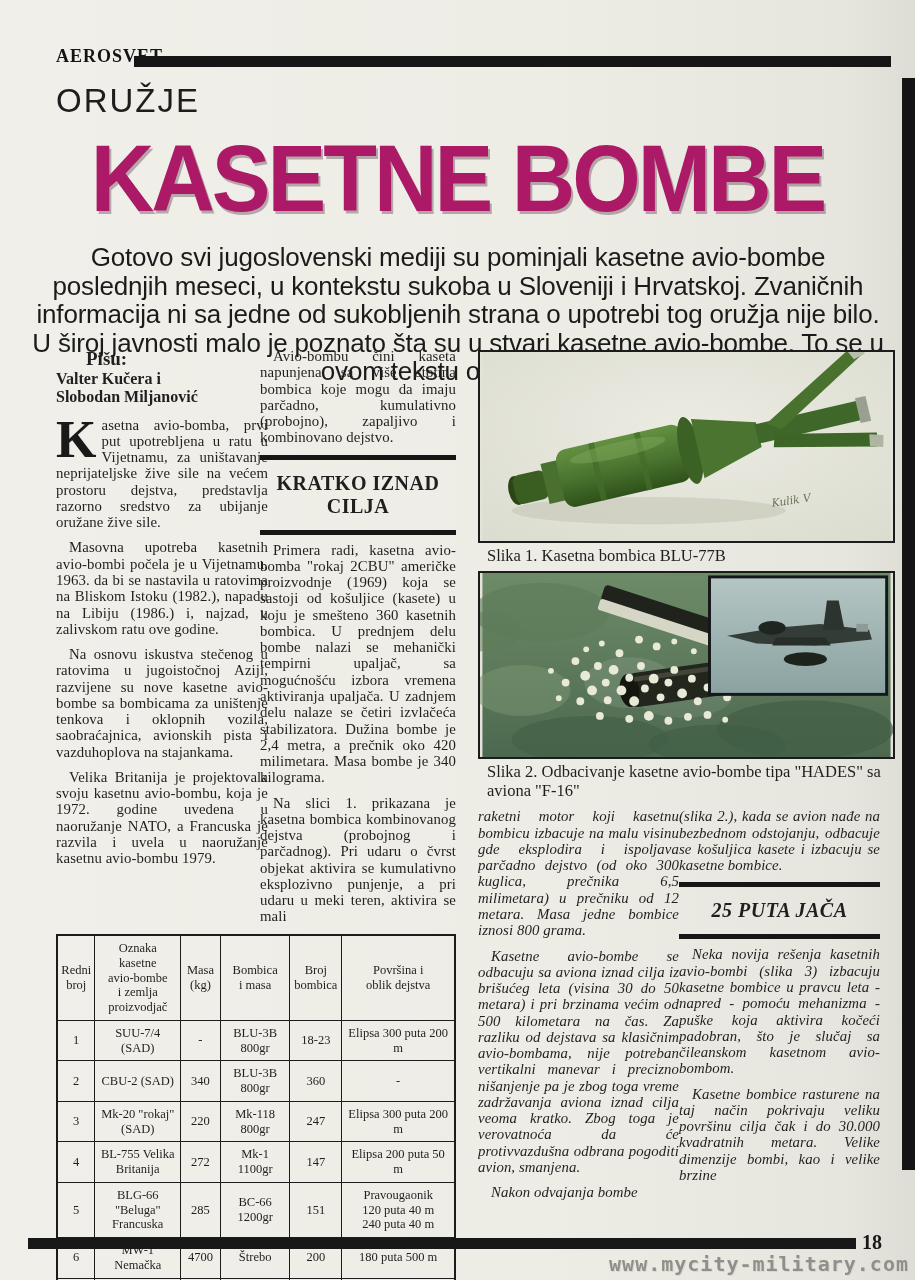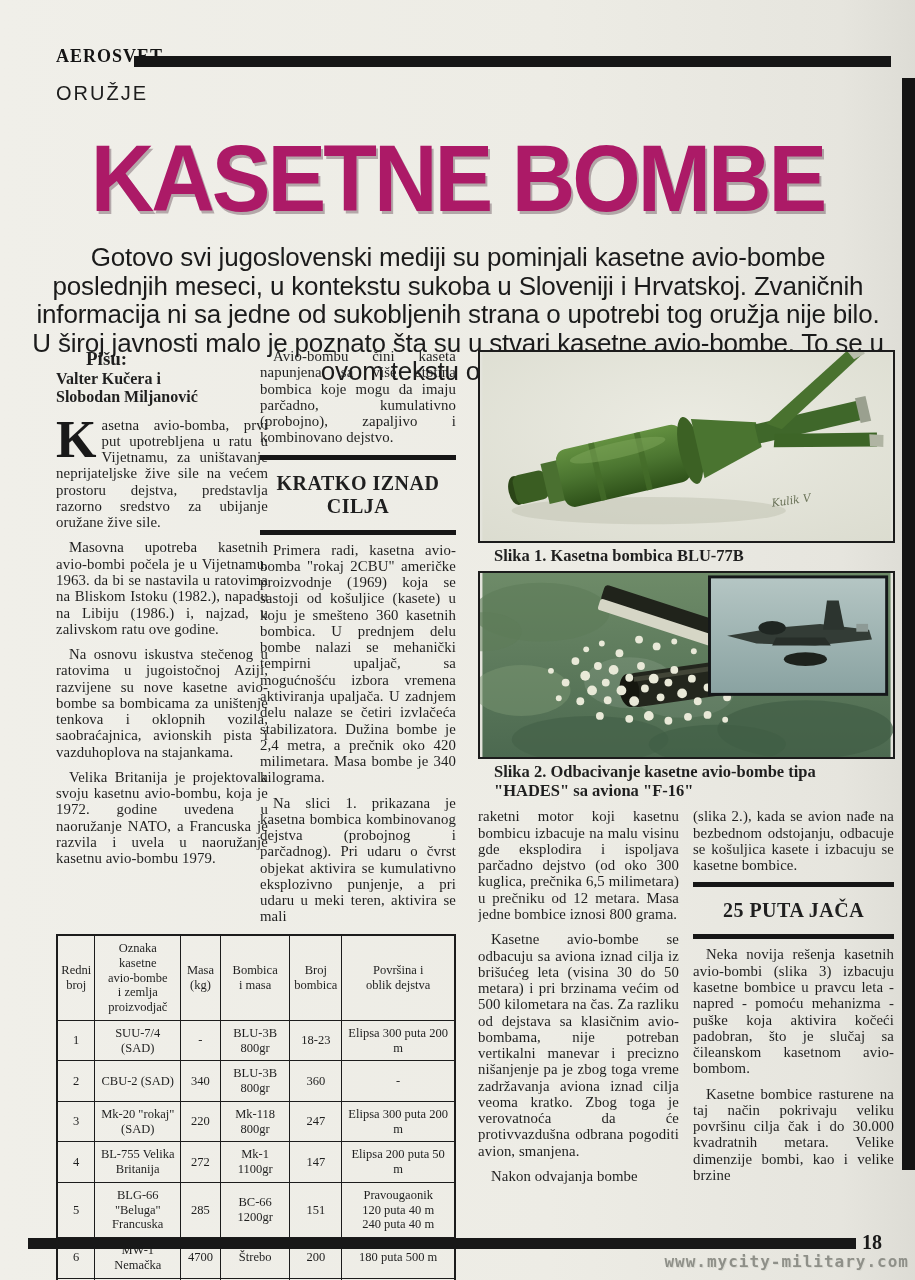--- a/index.html
+++ b/index.html
@@ -3,21 +3,21 @@
 <meta charset="utf-8">
 <style>
   html,body{margin:0;padding:0;background:#d8d6cf;}
   .page{
     position:relative;width:915px;height:1280px;margin:0 auto;overflow:hidden;
     background:linear-gradient(90deg,#f0efe9 0%,#edece5 60%,#e6e5de 92%,#dddcd5 100%);
     font-family:"Liberation Serif","DejaVu Serif",serif;color:#1f1f1f;
   }
   .masthead{position:absolute;left:56px;top:46px;font-size:18px;font-weight:bold;letter-spacing:1px;color:#141414;}
   .masthead-rule{position:absolute;left:134px;top:56px;width:757px;height:11px;background:#161616;}
-  .section-label{position:absolute;left:56px;top:82px;font-family:"Liberation Sans","DejaVu Sans",sans-serif;font-size:20px;letter-spacing:2px;color:#1d1d1d;}
+  .section-label{position:absolute;left:56px;top:82px;font-family:"Liberation Sans","DejaVu Sans",sans-serif;font-size:33px;letter-spacing:2px;color:#1d1d1d;}
   .title{
     position:absolute;left:55px;top:124px;width:805px;text-align:center;
     font-family:"Liberation Sans","DejaVu Sans",sans-serif;font-weight:900;font-size:88px;
     letter-spacing:-3px;color:#ac1a67;white-space:nowrap;
     transform:scaleY(1.08);transform-origin:top center;
     text-shadow:2px 2px 0 rgba(43,6,28,.30);
   }
   .intro{
     position:absolute;left:30px;top:243px;width:856px;text-align:center;
     font-family:"Liberation Sans","DejaVu Sans",sans-serif;font-size:26px;line-height:1.1;
@@ -32,31 +32,31 @@
   .byline-label{font-weight:bold;font-size:19px;padding-left:30px;line-height:1.15;}
   .byline-author{font-weight:bold;font-size:16px;line-height:1.15;}
   .byline-block{margin-bottom:10px;}
   .head-rule{height:5px;background:#161616;margin:7px 0;}
   .col-heading{text-align:center;font-size:20px;font-weight:bold;letter-spacing:.5px;line-height:1.15;padding:2px 0;margin:10px;}
   .right-half{position:absolute;left:478px;top:350px;width:417px;}
   .figure{border:2px solid #1c1c1c;box-sizing:border-box;background:#e3e3db;}
   .figure svg{display:block;width:100%;height:100%;}
   .fig1{height:193px;}
   .fig2{height:188px;margin-top:6px;}
-  .fig-caption{font-weight:bold;font-size:16.5px;line-height:1.12;margin:4px 16px 2px;}
-  .right-cols{display:flex;gap:14px;margin-top:8px;}
+  .fig-caption{font-weight:normal;font-size:16.5px;line-height:1.12;margin:4px 9px 2px;}
+  .right-cols{display:flex;margin-top:8px;font-style:italic;}
   .col3,.col4{width:201px;height:412px;overflow:hidden;}
   .table-wrap{position:absolute;left:56px;top:934px;width:400px;}
   table.specs{width:100%;border-collapse:collapse;border:2px solid #1c1c1c;font-size:12.5px;line-height:1.18;text-align:center;}
   table.specs th,table.specs td{border:1.5px solid #1c1c1c;padding:5px 3px;white-space:pre-line;vertical-align:middle;font-weight:normal;}
   .bottom-rule{position:absolute;left:28px;top:1238px;width:828px;height:11px;background:#181818;}
   .page-number{position:absolute;left:862px;top:1231px;font-size:20px;font-weight:bold;color:#1a1a1a;}
   .watermark{
     position:absolute;right:6px;top:1252px;
-    font-family:"DejaVu Sans Mono","Liberation Mono",monospace;font-weight:bold;font-size:16px;
+    font-family:"DejaVu Sans Mono","Liberation Mono",monospace;font-weight:bold;font-size:20px;
     color:#8f9089;letter-spacing:1px;text-shadow:1px 1px 0 #d9d9d1;
   }
   .edge-strip{position:absolute;right:0;top:78px;width:13px;height:1092px;background:#141414;}
 </style>
 </head>
 <body>
 
 <div class="page">
 
   <div class="masthead">

